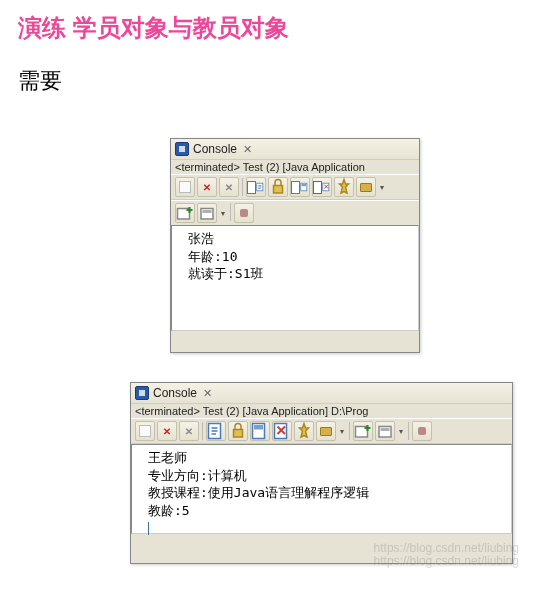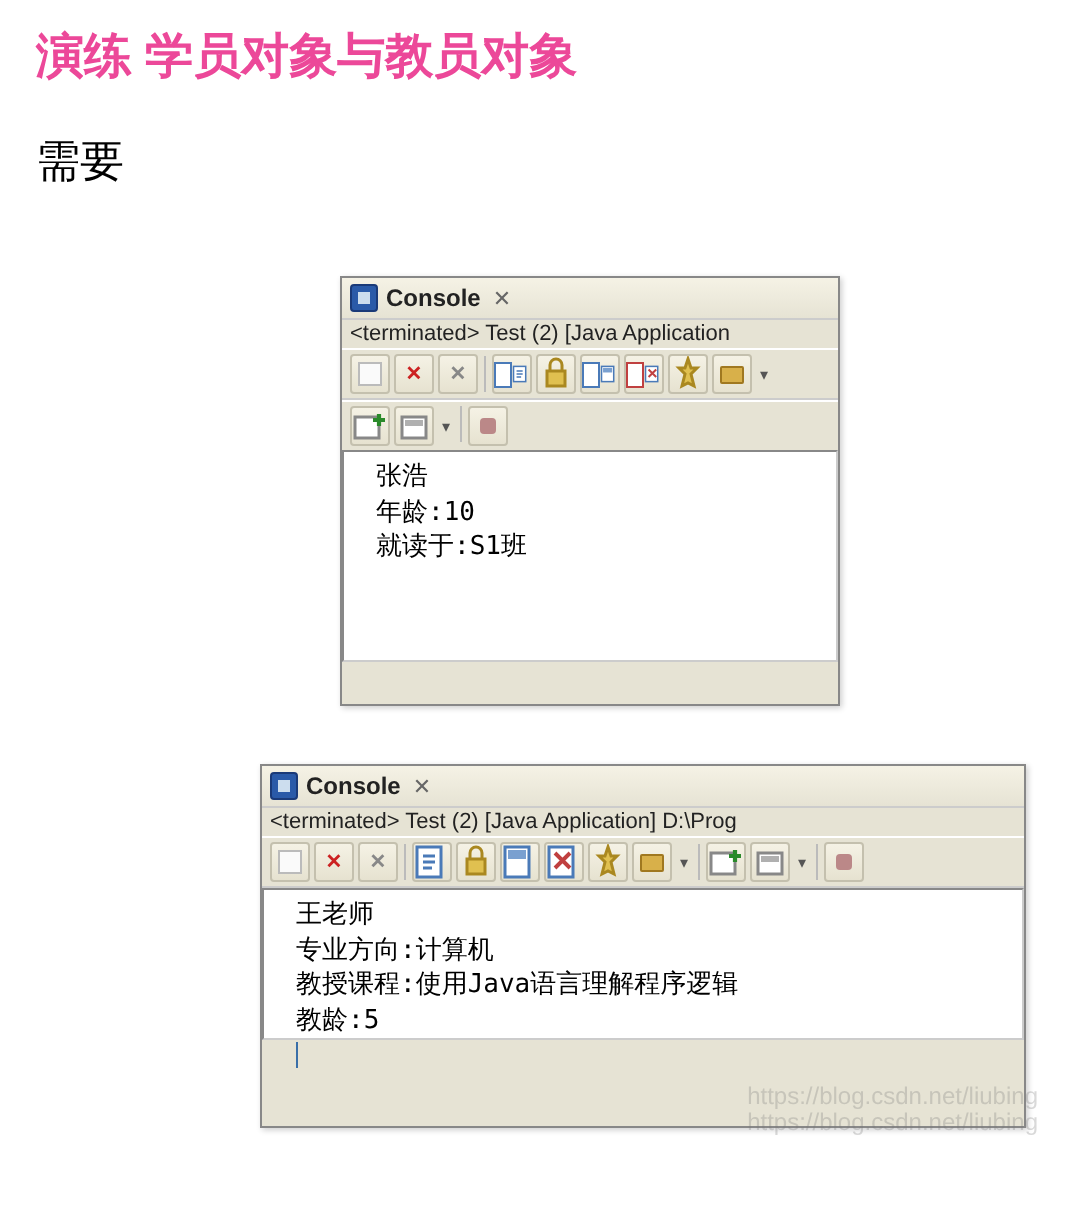--- a/index.html
+++ b/index.html
@@ -44,21 +44,21 @@
     .win-icon {
       width: 14px; height: 14px;
       background: #2a5aa8;
       border: 1px solid #1a3a78;
       border-radius: 2px;
       display: flex;
       align-items: center;
       justify-content: center;
     }
     .win-icon::before { content: ""; width: 6px; height: 6px; background: #cde; }
-    .tab-name { font-weight: bold; text-align: center; }
+    .tab-name { font-weight: normal; text-align: center; }
     .tab-close {
       font-size: 11px;
       color: #666;
       margin-left: 2px;
     }
     .termline {
       font-size: 11px;
       color: #222;
       padding: 1px 4px;
       background: #e6e3d4;
@@ -115,21 +115,21 @@
       padding: 4px 16px;
       font-size: 13px;
       color: #000;
       font-family: "SimSun", monospace;
       line-height: 1.35;
       border: 1px solid #ccc;
       border-top-color:#888;
       border-left-color:#888;
     }
     .window1 .content { height: 106px; }
-    .window2 .content { height: 76px; margin-top:0; }
+    .window2 .content { height: 90px; margin-top:0; }
     .bottom-toolbar {
       display: flex;
       gap:2px;
       padding: 2px 4px;
       border-top: 1px solid #fff;
     }
     .cursor {
       display:inline-block;
       width:1px; height:13px;
       background:#3a6fa8;

